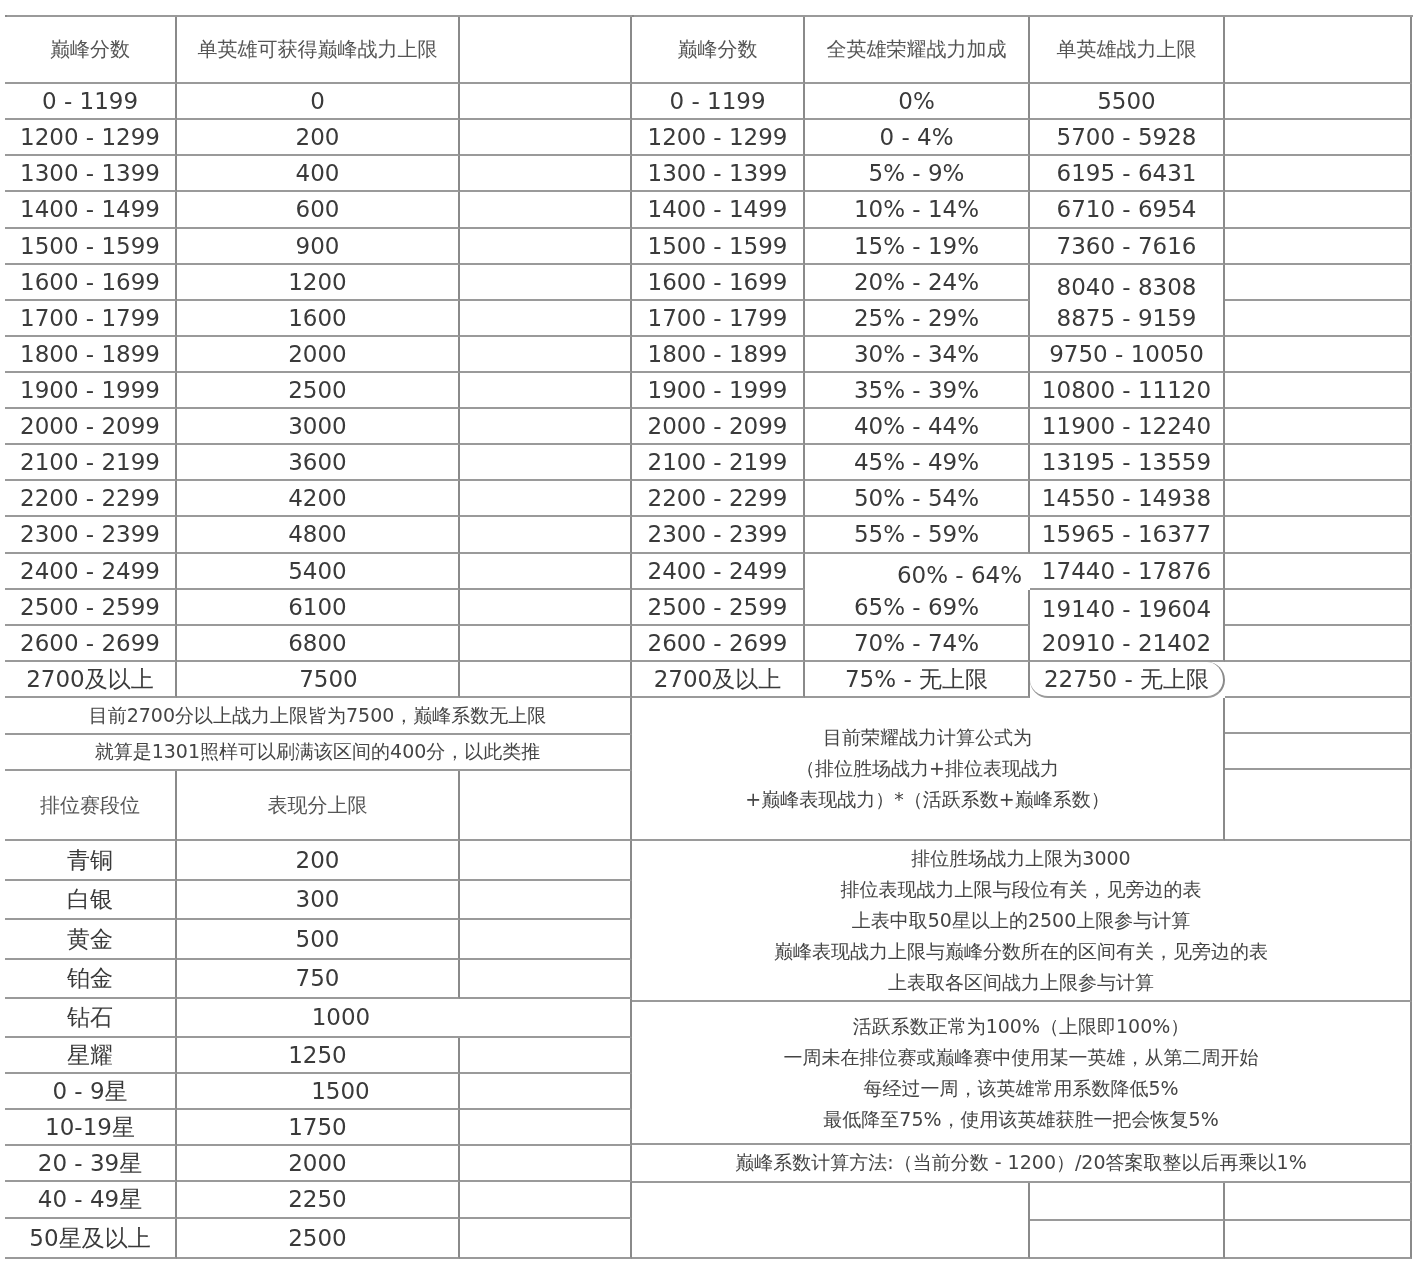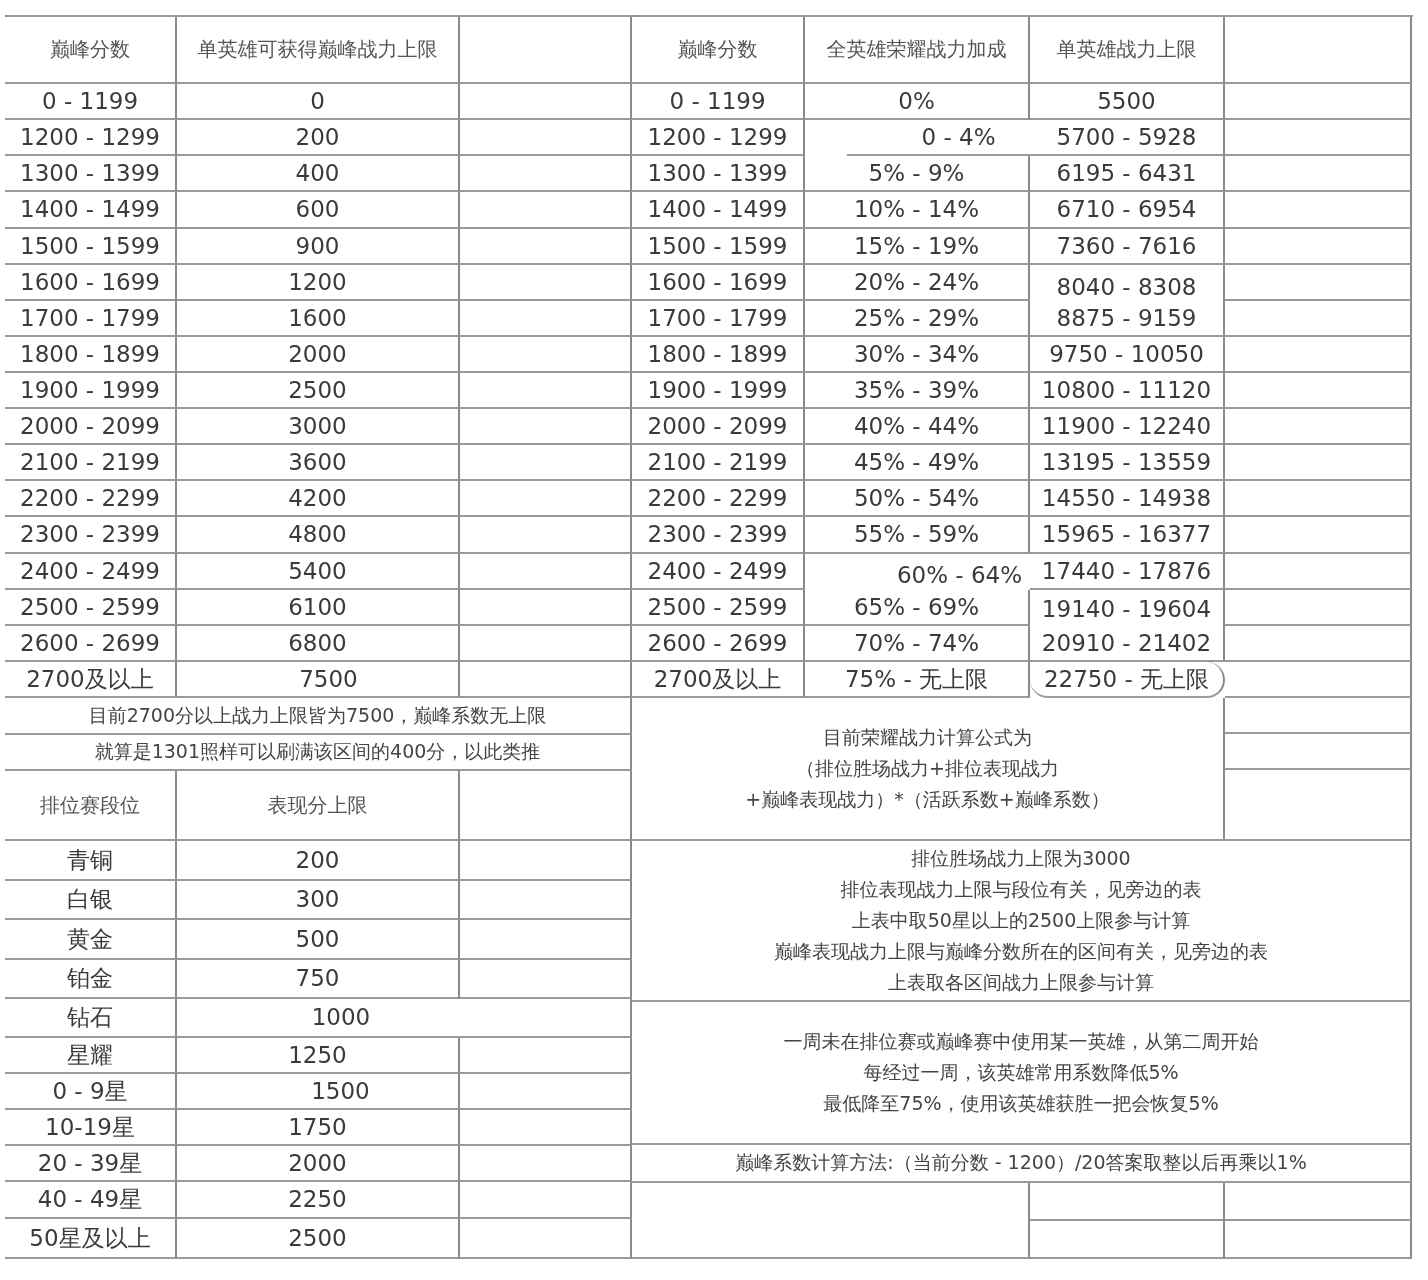--- a/index.html
+++ b/index.html
@@ -116,21 +116,21 @@
     <div class="cell" style="left: 460px; top: 1219px; width: 172px; height: 40px;"></div>
     <div class="cell hdr" style="left: 632px; top: 17px; width: 173px; height: 67px;">巅峰分数</div>
     <div class="cell hdr" style="left: 805px; top: 17px; width: 225px; height: 67px;">全英雄荣耀战力加成</div>
     <div class="cell hdr" style="left: 1030px; top: 17px; width: 195px; height: 67px;">单英雄战力上限</div>
     <div class="cell hdr" style="left: 1225px; top: 17px; width: 187px; height: 67px;"></div>
     <div class="cell" style="left: 632px; top: 84px; width: 173px; height: 36px;">0 - 1199</div>
     <div class="cell" style="left: 805px; top: 84px; width: 225px; height: 36px;">0%</div>
     <div class="cell" style="left: 1030px; top: 84px; width: 195px; height: 36px;">5500</div>
     <div class="cell" style="left: 1225px; top: 84px; width: 187px; height: 36px;"></div>
     <div class="cell" style="left: 632px; top: 120px; width: 173px; height: 36px;">1200 - 1299</div>
-    <div class="cell" style="left: 805px; top: 120px; width: 225px; height: 36px; margin-left: 42px;">0 - 4%</div>
+    <div class="cell" style="left: 805px; top: 120px; width: 225px; height: 36px;">0 - 4%</div>
     <div class="cell" style="left: 1030px; top: 120px; width: 195px; height: 36px;">5700 - 5928</div>
     <div class="cell" style="left: 1225px; top: 120px; width: 187px; height: 36px;"></div>
     <div class="cell" style="left: 632px; top: 156px; width: 173px; height: 36px;">1300 - 1399</div>
     <div class="cell" style="left: 805px; top: 156px; width: 225px; height: 36px;">5% - 9%</div>
     <div class="cell" style="left: 1030px; top: 156px; width: 195px; height: 36px;">6195 - 6431</div>
     <div class="cell" style="left: 1225px; top: 156px; width: 187px; height: 36px;"></div>
     <div class="cell" style="left: 632px; top: 192px; width: 173px; height: 37px;">1400 - 1499</div>
     <div class="cell" style="left: 805px; top: 192px; width: 225px; height: 37px;">10% - 14%</div>
     <div class="cell" style="left: 1030px; top: 192px; width: 195px; height: 37px;">6710 - 6954</div>
     <div class="cell" style="left: 1225px; top: 192px; width: 187px; height: 37px;"></div>
@@ -195,20 +195,21 @@
     <div class="cell" style="left: 1225px; top: 734px; width: 187px; height: 36px;"></div>
     <div class="cell" style="left: 1225px; top: 770px; width: 187px; height: 71px;"></div>
     <div class="cell para" style="left: 632px; top: 841px; width: 780px; height: 161px;">
       <span>排位胜场战力上限为3000</span>
       <span>排位表现战力上限与段位有关，见旁边的表</span>
       <span>上表中取50星以上的2500上限参与计算</span>
       <span>巅峰表现战力上限与巅峰分数所在的区间有关，见旁边的表</span>
       <span>上表取各区间战力上限参与计算</span>
     </div>
     <div class="cell para" style="left: 632px; top: 1002px; width: 780px; height: 143px;">
+      <span>活跃系数正常为100%（上限即100%）</span>
       <span>一周未在排位赛或巅峰赛中使用某一英雄，从第二周开始</span>
       <span>每经过一周，该英雄常用系数降低5%</span>
       <span>最低降至75%，使用该英雄获胜一把会恢复5%</span>
     </div>
     <div class="cell note" style="left: 632px; top: 1145px; width: 780px; height: 38px;">巅峰系数计算方法:（当前分数 - 1200）/20答案取整以后再乘以1%</div>
     <div class="cell" style="left: 632px; top: 1183px; width: 398px; height: 76px;"></div>
     <div class="cell" style="left: 1030px; top: 1183px; width: 195px; height: 38px;"></div>
     <div class="cell" style="left: 1225px; top: 1183px; width: 187px; height: 38px;"></div>
     <div class="cell" style="left: 1030px; top: 1221px; width: 195px; height: 38px;"></div>
     <div class="cell" style="left: 1225px; top: 1221px; width: 187px; height: 38px;"></div>

